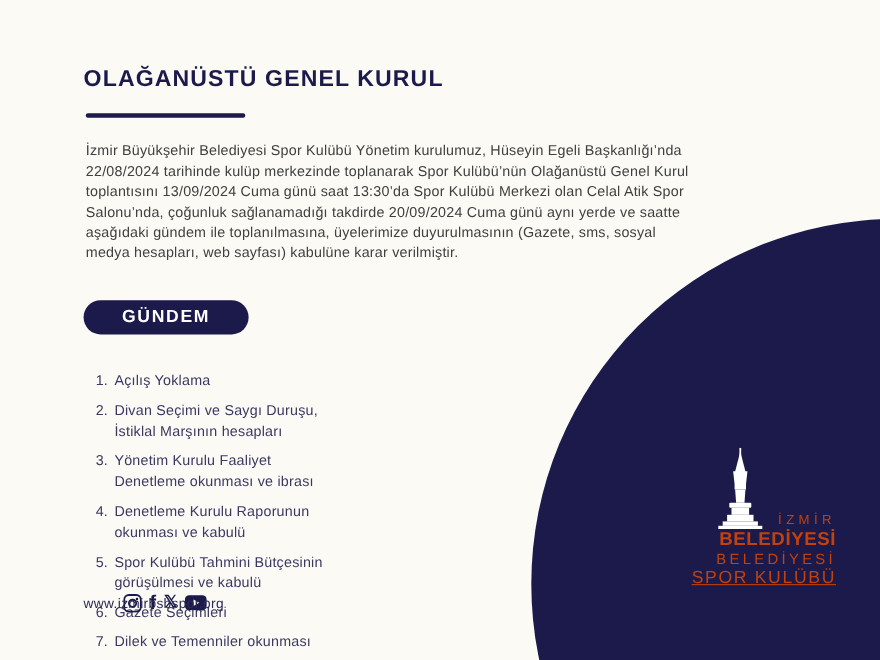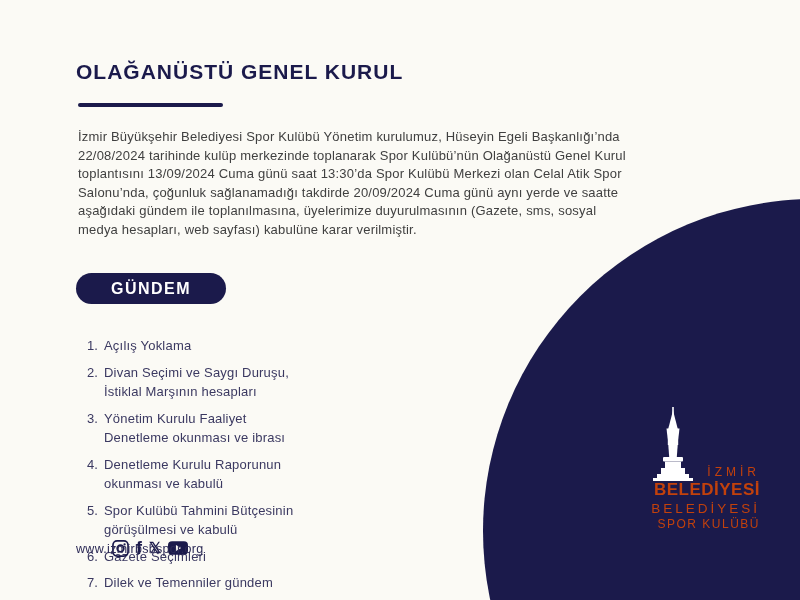--- a/index.html
+++ b/index.html
@@ -135,21 +135,21 @@
     position: absolute;
     left: 588px;
     top: 465px;
     width: 172px;
     text-align: right;
     color: #c2410c;
   }
   .logo-line1 { font-size: 12px; letter-spacing: 4px;  font-weight: 500; text-indent: 4px; }
   .logo-line2 { font-size: 17px; letter-spacing: 0.5px; font-weight: 800; margin-top: 1px; }
   .logo-line3 { font-size: 13.5px; letter-spacing: 3px; font-weight: 400; margin-top: 1px; text-indent: 3px; }
-  .logo-line4 { font-size: 12px; letter-spacing: 1.5px; font-weight: 500; margin-top: 1px; }
+  .logo-line4 { font-size: 16px; letter-spacing: 1.5px; font-weight: 500; margin-top: 1px; text-decoration: underline; }
 </style>
 </head>
 <body>
 
 <div class="canvas">
 
   <h1 class="page-title">OLAĞANÜSTÜ GENEL KURUL</h1>
   <div class="title-underline"></div>
 
   <p class="intro">İzmir Büyükşehir Belediyesi Spor Kulübü Yönetim kurulumuz, Hüseyin Egeli Başkanlığı’nda 22/08/2024 tarihinde kulüp merkezinde toplanarak Spor Kulübü’nün Olağanüstü Genel Kurul toplantısını 13/09/2024 Cuma günü saat 13:30’da Spor Kulübü Merkezi olan Celal Atik Spor Salonu’nda, çoğunluk sağlanamadığı takdirde 20/09/2024 Cuma günü aynı yerde ve saatte aşağıdaki gündem ile toplanılmasına, üyelerimize duyurulmasının (Gazete, sms, sosyal medya hesapları, web sayfası) kabulüne karar verilmiştir.</p>
@@ -158,21 +158,21 @@
     <span>GÜNDEM</span>
   </div>
 
   <ol class="agenda-list">
     <li>Açılış Yoklama</li>
     <li>Divan Seçimi ve Saygı Duruşu, İstiklal Marşının hesapları</li>
     <li>Yönetim Kurulu Faaliyet Denetleme okunması ve ibrası</li>
     <li>Denetleme Kurulu Raporunun okunması ve kabulü</li>
     <li>Spor Kulübü Tahmini Bütçesinin görüşülmesi ve kabulü</li>
     <li>Gazete Seçimleri</li>
-    <li>Dilek ve Temenniler gündem</li>
+    <li>Dilek ve Temenniler okunması</li>
   </ol>
 
   <div class="social-row">
     <span class="icon">
       <svg width="17" height="17" viewBox="0 0 18 18">
         <rect x="1" y="1" width="16" height="16" rx="4.5" fill="none" stroke="#1b1a4b" stroke-width="1.8"></rect>
         <circle cx="9" cy="9" r="3.5" fill="none" stroke="#1b1a4b" stroke-width="1.8"></circle>
         <circle cx="13.3" cy="4.7" r="1.2" fill="#1b1a4b"></circle>
       </svg>
     </span>

